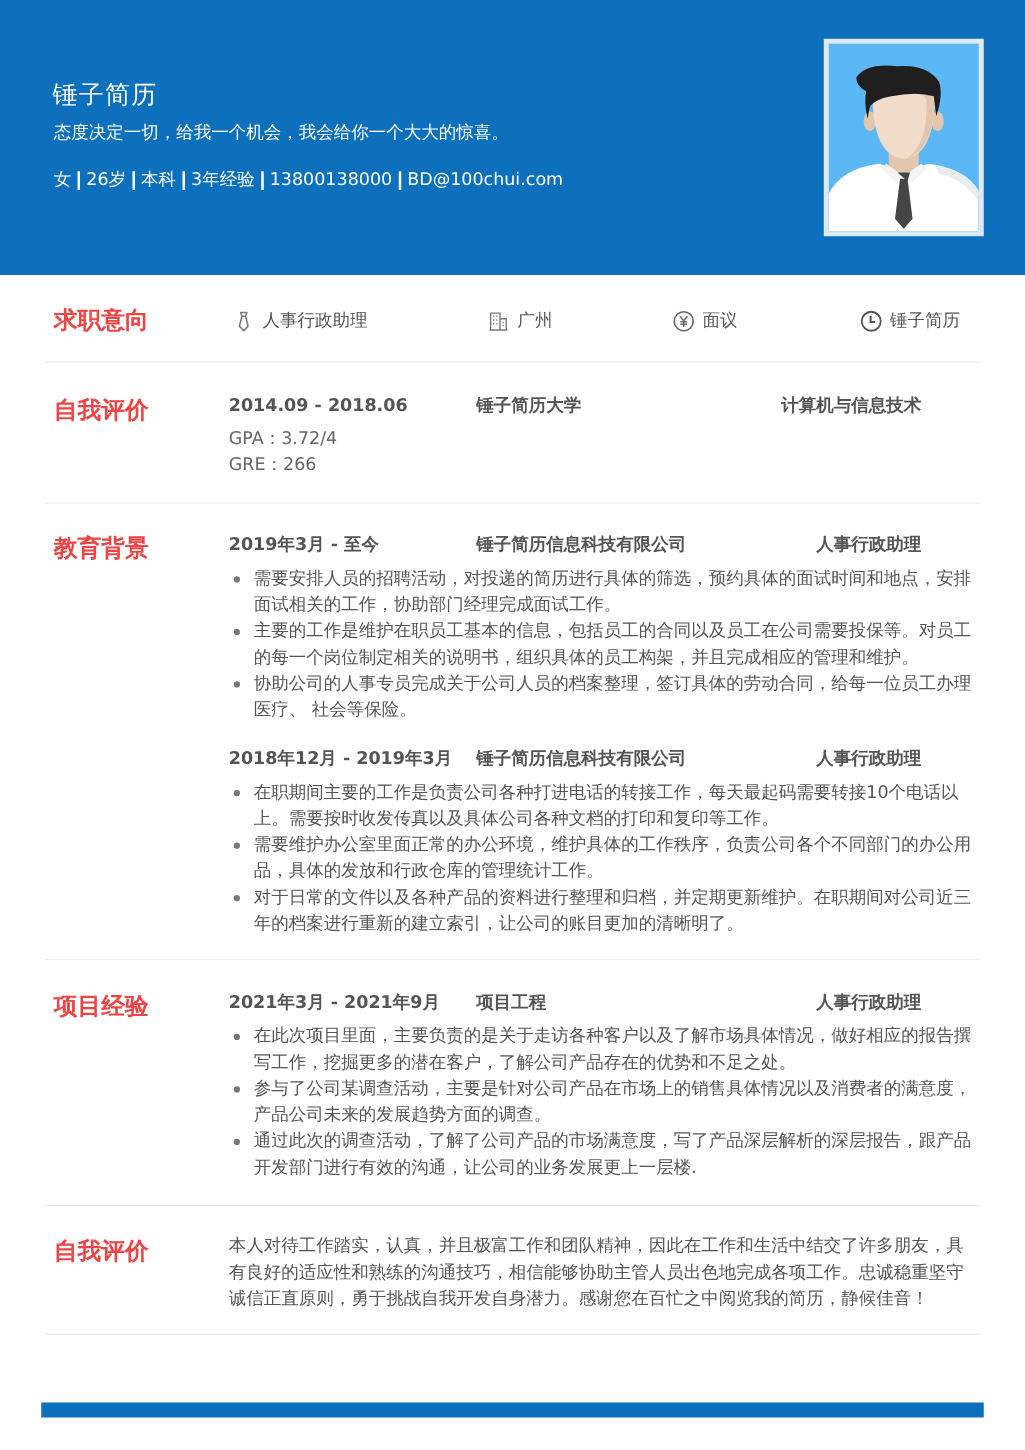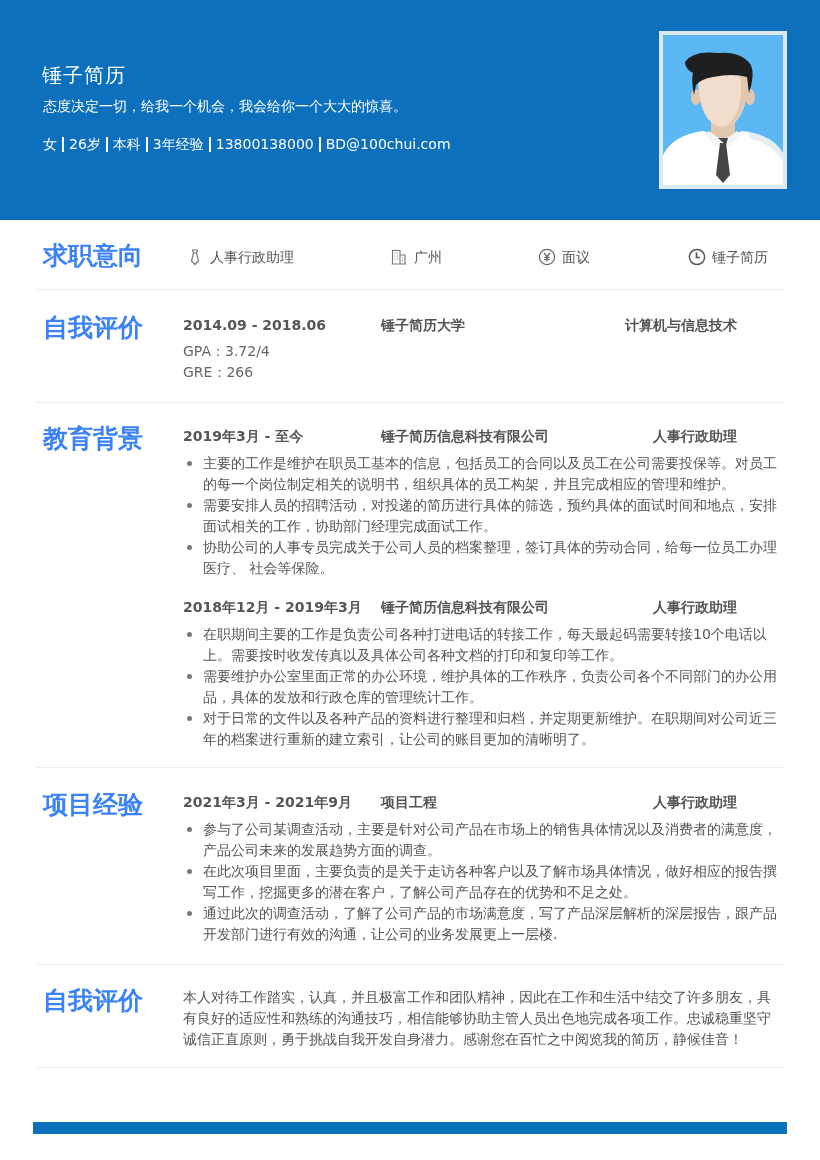--- a/index.html
+++ b/index.html
@@ -10,21 +10,21 @@
     .name { position: absolute; left: 42px; top: 56px; font-size: 20px; color: #ffffff; letter-spacing: 1px; line-height: 38px; }
     .motto { position: absolute; left: 43px; top: 96px; font-size: 14px; color: #fff; line-height: 20px; }
     .info { position: absolute; left: 43px; top: 134px; font-size: 14px; color: #fff; line-height: 20px; display: flex; align-items: center; white-space: nowrap; }
     .info .sep { display: inline-block; width: 2px; height: 15px; background: #fff; margin: 0 5px; }
 
     .photo { position: absolute; left: 659px; top: 31px; width: 128px; height: 158px; background: #dfe9f2; padding: 4px; }
     .photo-inner { width: 100%; height: 100%; background: #5cb8f5; position: relative; overflow: hidden; }
     .photo svg { position: absolute; left: 0; top: 0; width: 120px; height: 150px; }
 
     .section { position: absolute; left: 36px; width: 748px; border-bottom: 1px solid #eeeeee; }
-    .sec-title { position: absolute; left: 7px; font-size: 25px; font-weight: bold; color: #3b82f6; line-height: 24px; }
+    .sec-title { position: absolute; left: 7px; font-size: 19px; font-weight: bold; color: #ef4444; line-height: 24px; }
 
     .intent-item { position: absolute; top: 0; display: flex; align-items: center; font-size: 14px; color: #555; line-height: 20px; white-space: nowrap; }
     .intent-item .ic { width: 18px; height: 18px; margin-right: 6px; display: inline-flex; align-items: center; justify-content: center; }
     .intent-item svg { width: 18px; height: 18px; }
 
     .row-head { position: absolute; font-size: 14px; font-weight: bold; color: #555; line-height: 20px; white-space: nowrap; }
     .plain { position: absolute; font-size: 14px; color: #666; line-height: 21px; }
 
     ul.bullets { position: absolute; left: 147px; width: 598px; list-style: none; }
     ul.bullets li { position: relative; padding-left: 20px; font-size: 14px; color: #555; line-height: 21px; }
@@ -128,43 +128,43 @@
   <div class="plain" style="left:147px;top:72px;">GRE：266</div>
 </div>
 
 <div class="section" style="top:403px;height:365px;">
   <div class="sec-title" style="top:24px;">教育背景</div>
 
   <div class="row-head" style="left:147px;top:23px;">2019年3月 - 至今</div>
   <div class="row-head" style="left:345px;top:23px;">锤子简历信息科技有限公司</div>
   <div class="row-head" style="left:617px;top:23px;">人事行政助理</div>
   <ul class="bullets" style="top:50px;">
+    <li>需要安排人员的招聘活动，对投递的简历进行具体的筛选，预约具体的面试时间和地点，安排面试相关的工作，协助部门经理完成面试工作。</li>
     <li>主要的工作是维护在职员工基本的信息，包括员工的合同以及员工在公司需要投保等。对员工的每一个岗位制定相关的说明书，组织具体的员工构架，并且完成相应的管理和维护。</li>
-    <li>需要安排人员的招聘活动，对投递的简历进行具体的筛选，预约具体的面试时间和地点，安排面试相关的工作，协助部门经理完成面试工作。</li>
     <li>协助公司的人事专员完成关于公司人员的档案整理，签订具体的劳动合同，给每一位员工办理医疗、 社会等保险。</li>
   </ul>
 
   <div class="row-head" style="left:147px;top:194px;">2018年12月 - 2019年3月</div>
   <div class="row-head" style="left:345px;top:194px;">锤子简历信息科技有限公司</div>
   <div class="row-head" style="left:617px;top:194px;">人事行政助理</div>
   <ul class="bullets" style="top:221px;">
     <li>在职期间主要的工作是负责公司各种打进电话的转接工作，每天最起码需要转接10个电话以上。需要按时收发传真以及具体公司各种文档的打印和复印等工作。</li>
     <li>需要维护办公室里面正常的办公环境，维护具体的工作秩序，负责公司各个不同部门的办公用品，具体的发放和行政仓库的管理统计工作。</li>
     <li>对于日常的文件以及各种产品的资料进行整理和归档，并定期更新维护。在职期间对公司近三年的档案进行重新的建立索引，让公司的账目更加的清晰明了。</li>
   </ul>
 </div>
 
 <div class="section" style="top:768px;height:197px;">
   <div class="sec-title" style="top:25px;">项目经验</div>
   <div class="row-head" style="left:147px;top:24px;">2021年3月 - 2021年9月</div>
   <div class="row-head" style="left:345px;top:24px;">项目工程</div>
   <div class="row-head" style="left:617px;top:24px;">人事行政助理</div>
   <ul class="bullets" style="top:51px;">
+    <li>在此次项目里面，主要负责的是关于走访各种客户以及了解市场具体情况，做好相应的报告撰写工作，挖掘更多的潜在客户，了解公司产品存在的优势和不足之处。</li>
     <li>参与了公司某调查活动，主要是针对公司产品在市场上的销售具体情况以及消费者的满意度，产品公司未来的发展趋势方面的调查。</li>
-    <li>在此次项目里面，主要负责的是关于走访各种客户以及了解市场具体情况，做好相应的报告撰写工作，挖掘更多的潜在客户，了解公司产品存在的优势和不足之处。</li>
     <li>通过此次的调查活动，了解了公司产品的市场满意度，写了产品深层解析的深层报告，跟产品开发部门进行有效的沟通，让公司的业务发展更上一层楼.</li>
   </ul>
 </div>
 
 <div class="section" style="top:965px;height:103px;">
   <div class="sec-title" style="top:24px;">自我评价</div>
   <div class="para" style="top:22px;">本人对待工作踏实，认真，并且极富工作和团队精神，因此在工作和生活中结交了许多朋友，具有良好的适应性和熟练的沟通技巧，相信能够协助主管人员出色地完成各项工作。忠诚稳重坚守诚信正直原则，勇于挑战自我开发自身潜力。感谢您在百忙之中阅览我的简历，静候佳音！</div>
 </div>
 
 <div class="footer-bar"></div>

